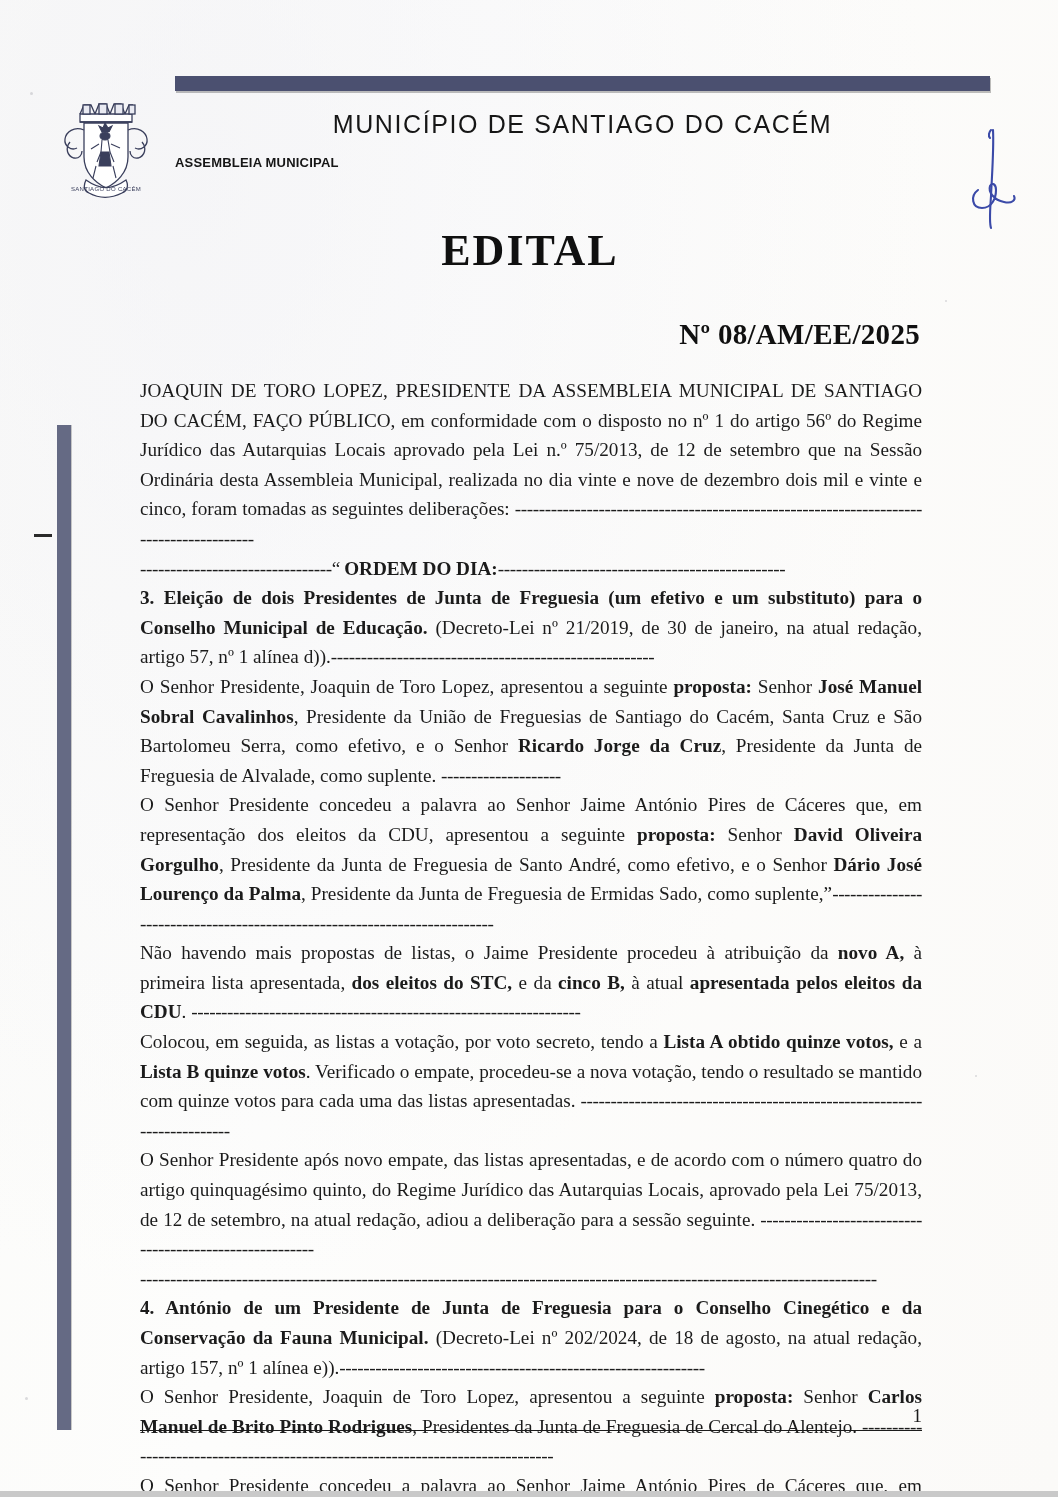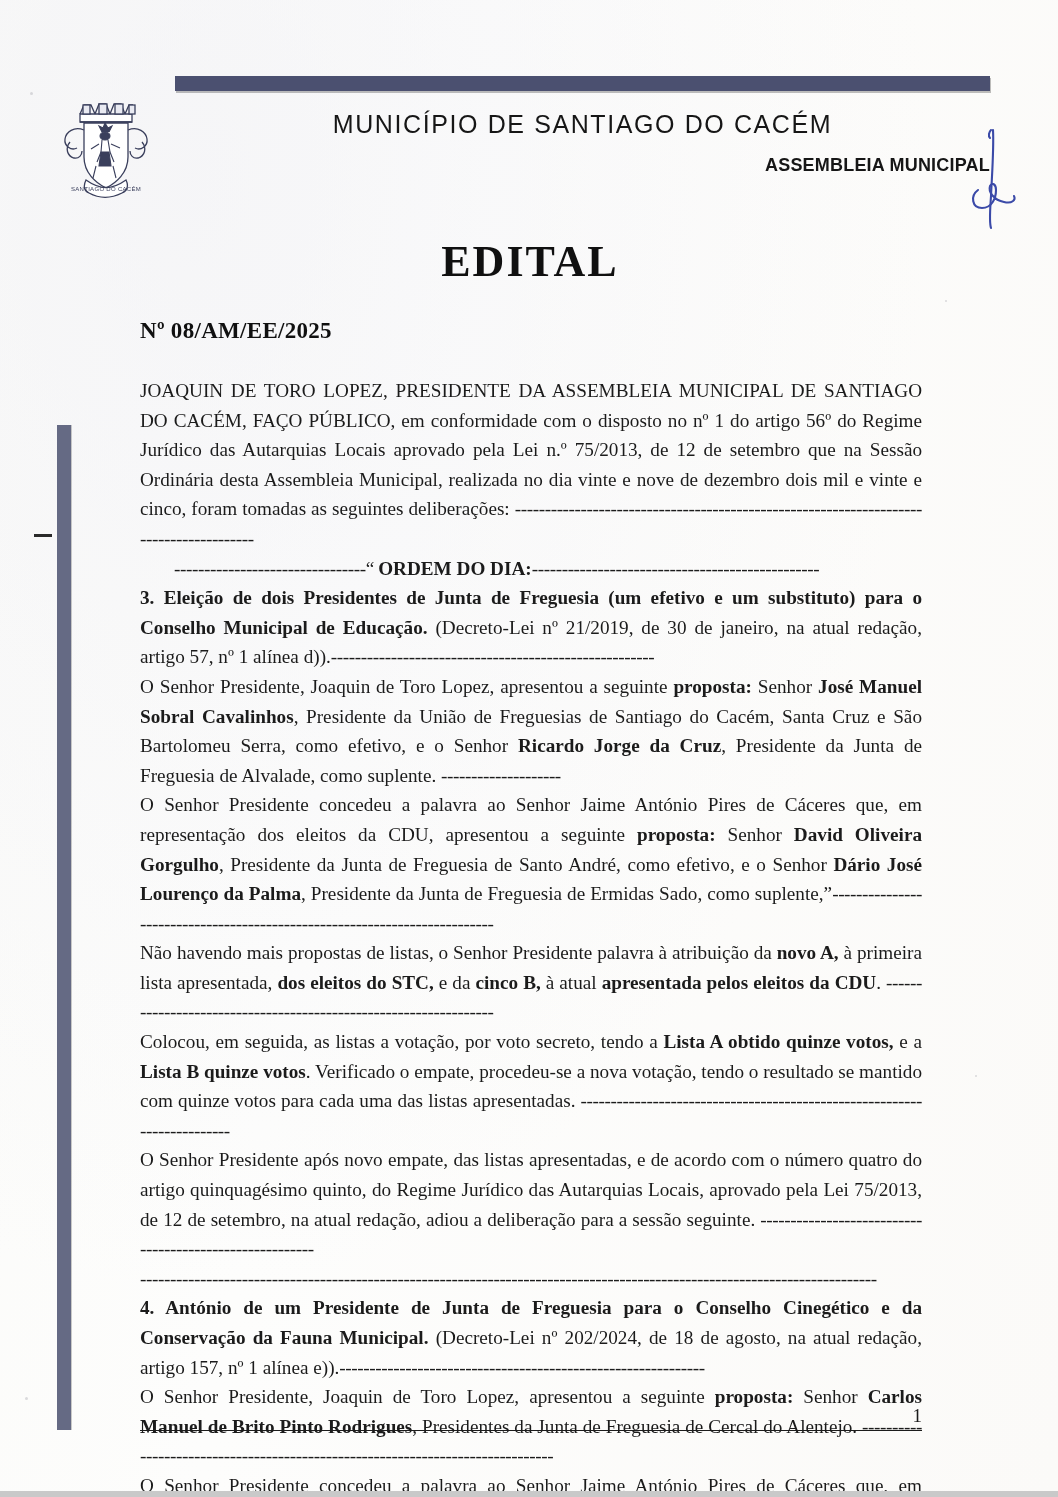--- a/index.html
+++ b/index.html
@@ -77,57 +77,57 @@
     font-weight: 400;
     letter-spacing: 1.6px;
     color: #161616;
     white-space: nowrap;
   }
   .org-sub {
     position: absolute;
     left: 175px;
     top: 155px;
     width: 815px;
-    text-align: right;
+    text-align: left;
     font-family: "Liberation Sans", "DejaVu Sans", sans-serif;
-    font-size: 18px;
+    font-size: 13px;
     font-weight: 700;
     letter-spacing: 0.2px;
     color: #161616;
   }
 
   
   .signature {
     position: absolute;
     left: 960px;
     top: 118px;
     width: 80px;
     height: 120px;
   }
   .signature svg { display:block; width:100%; height:100%; }
 
   
   .doc-title {
     position: absolute;
     left: 140px;
-    top: 236px;
+    top: 225px;
     width: 780px;
     text-align: center;
     font-size: 44px;
     font-weight: 700;
     letter-spacing: 2px;
     color: #101010;
   }
   .doc-number {
     position: absolute;
     left: 140px;
     top: 318px;
     width: 780px;
-    text-align: left;
-    font-size: 23px;
+    text-align: right;
+    font-size: 29px;
     font-weight: 700;
     letter-spacing: 0.3px;
     color: #101010;
   }
 
   
   .body-text {
     position: absolute;
     left: 140px;
     top: 376px;
@@ -237,38 +237,38 @@
     </svg>
   </div>
 
   <div class="doc-title">EDITAL</div>
   <div class="doc-number">Nº 08/AM/EE/2025</div>
 
   <div class="body-text">
     <p>
       <span>JOAQUIN DE TORO LOPEZ, PRESIDENTE DA ASSEMBLEIA MUNICIPAL DE SANTIAGO DO CACÉM, FAÇO PÚBLICO,</span><span> em conformidade com o disposto no nº 1 do artigo 56º do Regime Jurídico das Autarquias Locais aprovado pela Lei n.º 75/2013, de 12 de setembro que na Sessão Ordinária desta Assembleia Municipal, realizada no dia vinte e nove de dezembro dois mil e vinte e cinco, foram tomadas as seguintes deliberações: </span><span class="dashrun">---------------------------------------------------------------------------------------</span>
     </p>
-    <p style="text-align:left;margin-left:34px;">
+    <p style="text-align:left;">
       <span class="dashrun">--------------------------------“ </span><b>ORDEM DO DIA:</b><span class="dashrun">------------------------------------------------</span>
     </p>
 
     <p>
       <b>3.</b><b> Eleição de dois Presidentes de Junta de Freguesia (um efetivo e um substituto) para o Conselho Municipal de Educação.</b><span> (Decreto-Lei nº 21/2019, de 30 de janeiro, na atual redação, artigo 57, nº 1 alínea d)).</span><span class="dashrun">------------------------------------------------------</span>
     </p>
 
     <p>
       <span>O Senhor Presidente, Joaquin de Toro Lopez, apresentou a seguinte </span><b>proposta:</b><span> Senhor </span><b>José Manuel Sobral Cavalinhos</b><span>, Presidente da União de Freguesias de Santiago do Cacém, Santa Cruz e São Bartolomeu Serra, como efetivo, e o Senhor </span><b>Ricardo Jorge da Cruz</b><span>, Presidente da Junta de Freguesia de Alvalade, como suplente. </span><span class="dashrun">--------------------</span>
     </p>
 
     <p>
       <span>O Senhor Presidente concedeu a palavra ao Senhor Jaime António Pires de Cáceres que, em representação dos eleitos da CDU, apresentou a seguinte </span><b>proposta:</b><span> Senhor </span><b>David Oliveira Gorgulho</b><span>, Presidente da Junta de Freguesia de Santo André, como efetivo, e o Senhor </span><b>Dário José Lourenço da Palma</b><span>, Presidente da Junta de Freguesia de Ermidas Sado, como suplente,”</span><span class="dashrun">--------------------------------------------------------------------------</span>
     </p>
 
     <p>
-      <span>Não havendo mais propostas de listas, o Senhor Presidente palavra à atribuição da </span><b>novo A,</b><span> à primeira lista apresentada, </span><b>dos eleitos do STC,</b><span> e da </span><b>cinco B,</b><span> à atual </span><b>apresentada pelos eleitos da CDU</b><span>. </span><span class="dashrun">-----------------------------------------------------------------</span>
+      <span>Não havendo mais propostas de listas, o Jaime Presidente procedeu à atribuição da </span><b>novo A,</b><span> à primeira lista apresentada, </span><b>dos eleitos do STC,</b><span> e da </span><b>cinco B,</b><span> à atual </span><b>apresentada pelos eleitos da CDU</b><span>. </span><span class="dashrun">-----------------------------------------------------------------</span>
     </p>
 
     <p>
       <span>Colocou, em seguida, as listas a votação, por voto secreto, tendo a </span><b>Lista A obtido quinze votos,</b><span> e a </span><b>Lista B quinze votos</b><span>. Verificado o empate, procedeu-se a nova votação, tendo o resultado se mantido com quinze votos para cada uma das listas apresentadas. </span><span class="dashrun">------------------------------------------------------------------------</span>
     </p>
 
     <p>
       <span>O Senhor Presidente após novo empate, das listas apresentadas, e de acordo com o número quatro do artigo quinquagésimo quinto, do Regime Jurídico das Autarquias Locais, aprovado pela Lei 75/2013, de 12 de setembro, na atual redação, adiou a deliberação para a sessão seguinte. </span><span class="dashrun">--------------------------------------------------------</span>
     </p>
 

